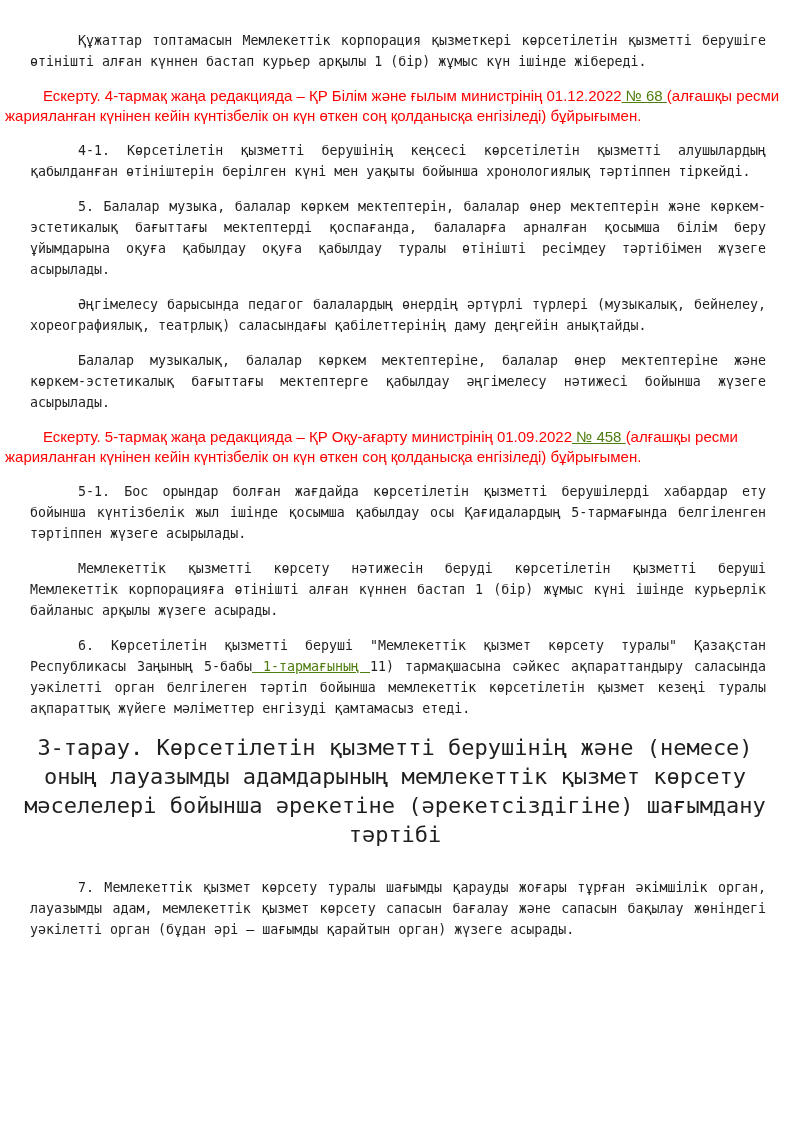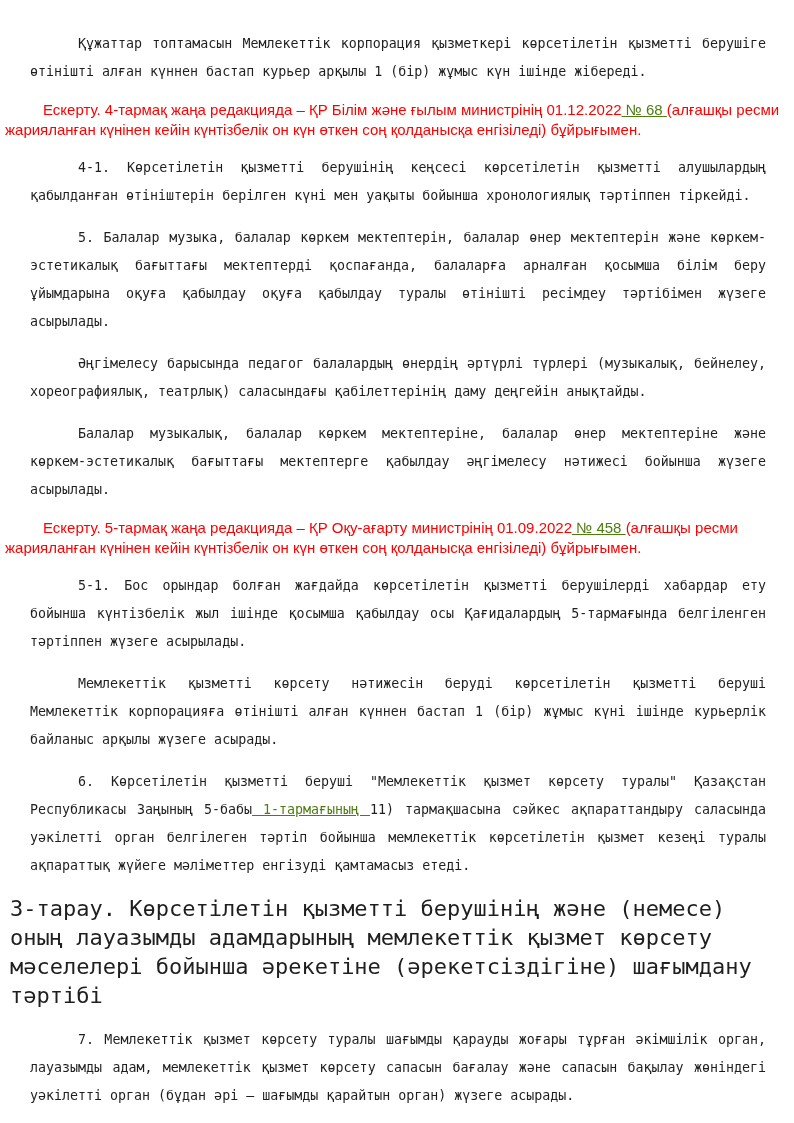--- a/index.html
+++ b/index.html
@@ -12,21 +12,21 @@
     height: 1123px;
     overflow: hidden;
     box-sizing: border-box;
   }
   .doc {
     padding-top: 30px;
   }
   .body-para {
     font-family: "DejaVu Sans Mono", "Liberation Mono", monospace;
     font-size: 13.3px;
-    line-height: 28px;
+    line-height: 21px;
     color: #1f1f1f;
     text-align: justify;
     margin: 0 28px 14px 30px;
     text-indent: 48px;
   }
   .note {
     font-family: "Liberation Sans", "DejaVu Sans", sans-serif;
     font-size: 15px;
     line-height: 20px;
     color: #ff0000;
@@ -38,22 +38,22 @@
     color: #4d7c0f;
     text-decoration: underline;
     cursor: pointer;
   }
   .chapter-heading {
     font-family: "DejaVu Sans Mono", "Liberation Mono", monospace;
     font-size: 22px;
     line-height: 29px;
     font-weight: normal;
     color: #1f1f1f;
-    text-align: left;
-    margin: 8px 14px 16px 10px;
+    text-align: center;
+    margin: 8px 14px 28px 10px;
   }
 </style>
 </head>
 <body>
 
 <div class="doc">
 
   <p class="body-para">
     <span>Құжаттар топтамасын Мемлекеттік корпорация қызметкері көрсетілетін қызметті берушіге өтінішті алған күннен бастап курьер арқылы 1 (бір) жұмыс күн ішінде жібереді.</span>
   </p>

